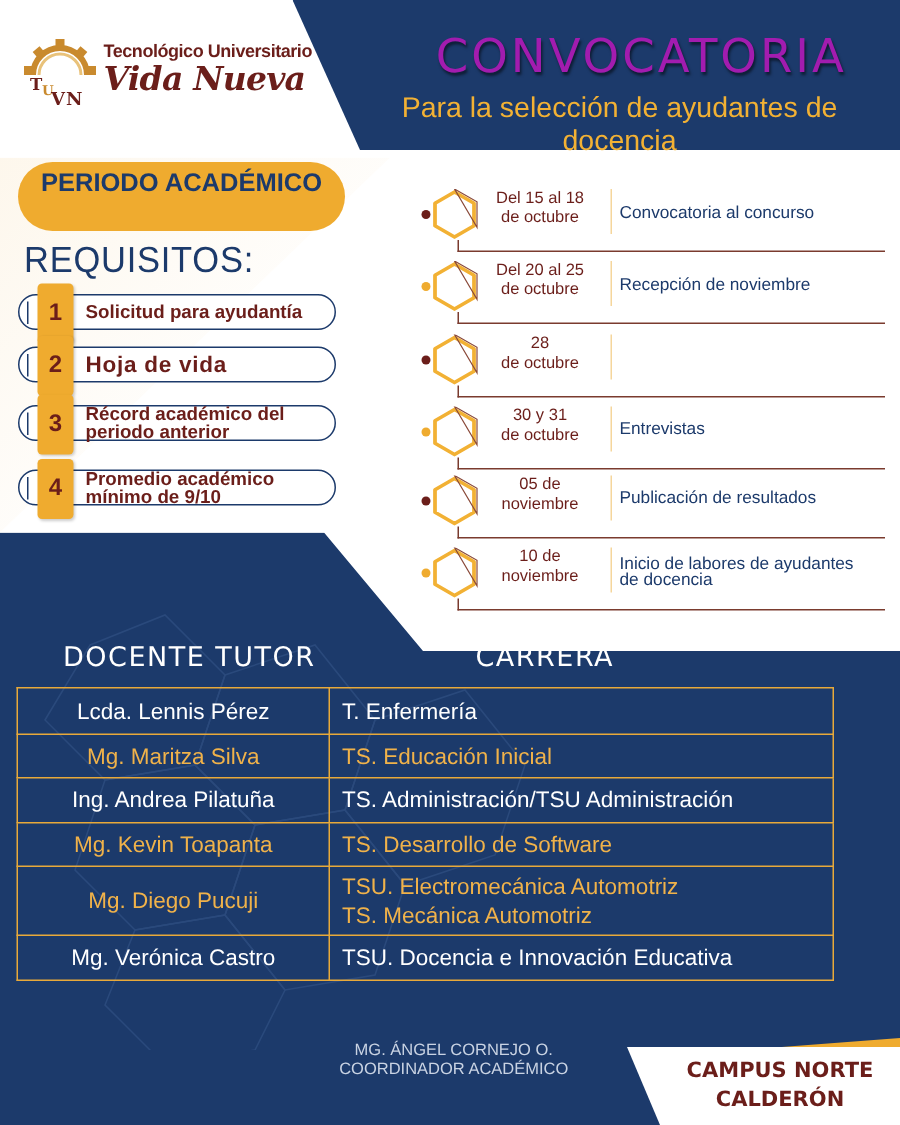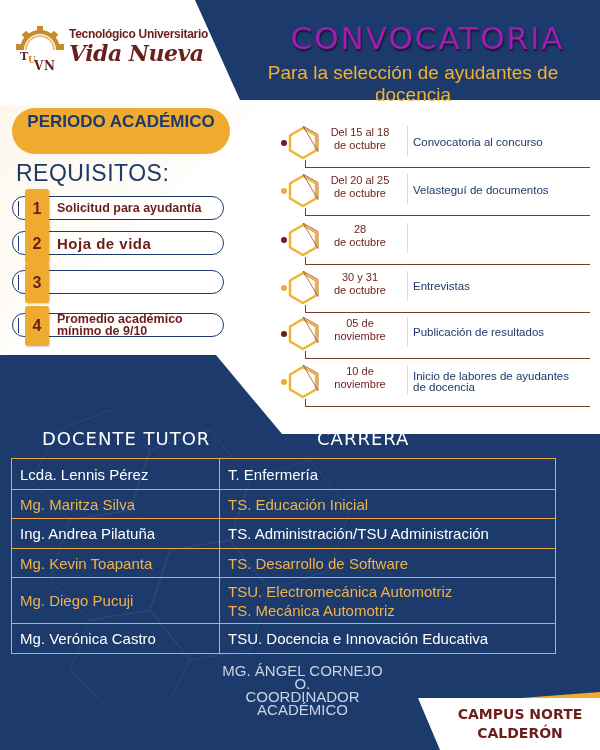--- a/index.html
+++ b/index.html
@@ -80,24 +80,24 @@
   }
   .hex-pattern { position: absolute; left: 0; top: 400px; width: 600px; height: 300px; opacity: 0.18; }
 
   .col-head { position: absolute; top: 428px; color: #ffffff; font-family: "DejaVu Sans", sans-serif; font-size: 18px; letter-spacing: 1px; }
 
   .tutor-table {
     position: absolute; left: 11px; top: 458px; width: 545px;
     border: 1.5px solid #e8a93a; border-collapse: collapse;
   }
   .tutor-table td { border: 1px solid #e8a93a; color: #ffffff; font-size: 15px; padding: 0 8px; vertical-align: middle; }
-  .tutor-table td.name { width: 208px; text-align: left; }
+  .tutor-table td.name { width: 208px; text-align: center; }
   .tutor-table tr.gold td { color: #f0b24a; }
 
-  .coord { position: absolute; left: 215px; top: 664px; width: 175px; text-align: center; color: #c9d3e3; font-size: 15px; line-height: 13px; }
+  .coord { position: absolute; left: 215px; top: 694px; width: 175px; text-align: center; color: #c9d3e3; font-size: 11px; line-height: 13px; }
 
   .campus-gold {
     position: absolute; left: 470px; top: 692px; width: 130px; height: 58px;
     background: #efab2f;
     clip-path: polygon(0 10px, 100% 0, 100% 100%, 30px 100%);
   }
   .campus {
     position: absolute; left: 418px; top: 698px; width: 182px; height: 52px;
     background: #ffffff;
     clip-path: polygon(0 0, 100% 0, 100% 100%, 22px 100%);
@@ -145,20 +145,21 @@
   <span class="req-text" style="top:5px">Solicitud para ayudantía</span>
 </div>
 <div class="req-item" style="top:231px">
   <span class="bar"></span>
   <span class="req-num">2</span>
   <span class="req-text" style="top:4px;font-size:15px;line-height:15px;letter-spacing:0.5px">Hoja de vida</span>
 </div>
 <div class="req-item" style="top:270px">
   <span class="bar"></span>
   <span class="req-num">3</span>
+  <span class="req-text" style="top:-1px;width:160px">Récord académico del periodo anterior</span>
 </div>
 <div class="req-item" style="top:313px">
   <span class="bar"></span>
   <span class="req-num">4</span>
   <span class="req-text" style="top:-1px;width:150px">Promedio académico mínimo de 9/10</span>
 </div>
 
 <div class="tl-item" style="top:123px">
   <span class="tl-dot" style="background:#6b1e1a"></span>
   <svg class="tl-hex" viewBox="0 0 32 34">
@@ -172,21 +173,21 @@
 </div>
 <div class="tl-item" style="top:171px">
   <span class="tl-dot" style="background:#efab2f"></span>
   <svg class="tl-hex" viewBox="0 0 32 34">
       <polygon points="16,2 29,9.5 29,24.5 16,32 3,24.5 3,9.5" fill="#fff" stroke="#f2b134" stroke-width="2.5" stroke-linejoin="round"></polygon>
       <polygon points="16,0 31,8.5 31,25.5" fill="none" stroke="#8a4a3a" stroke-width="0.8"></polygon>
     </svg>
   <span class="tl-under"></span>
   <span class="tl-date"><span>Del 20 al 25</span><br><span>de octubre</span></span>
   <span class="tl-sep"></span>
-  <span class="tl-label" style="top:14px">Velasteguí de documentos</span>
+  <span class="tl-label" style="top:14px">Recepción de noviembre</span>
 </div>
 <div class="tl-item" style="top:220px">
   <span class="tl-dot" style="background:#6b1e1a"></span>
   <svg class="tl-hex" viewBox="0 0 32 34">
       <polygon points="16,2 29,9.5 29,24.5 16,32 3,24.5 3,9.5" fill="#fff" stroke="#f2b134" stroke-width="2.5" stroke-linejoin="round"></polygon>
       <polygon points="16,0 31,8.5 31,25.5" fill="none" stroke="#8a4a3a" stroke-width="0.8"></polygon>
     </svg>
   <span class="tl-under"></span>
   <span class="tl-date"><span>28</span><br><span>de octubre</span></span>
   <span class="tl-sep"></span>

